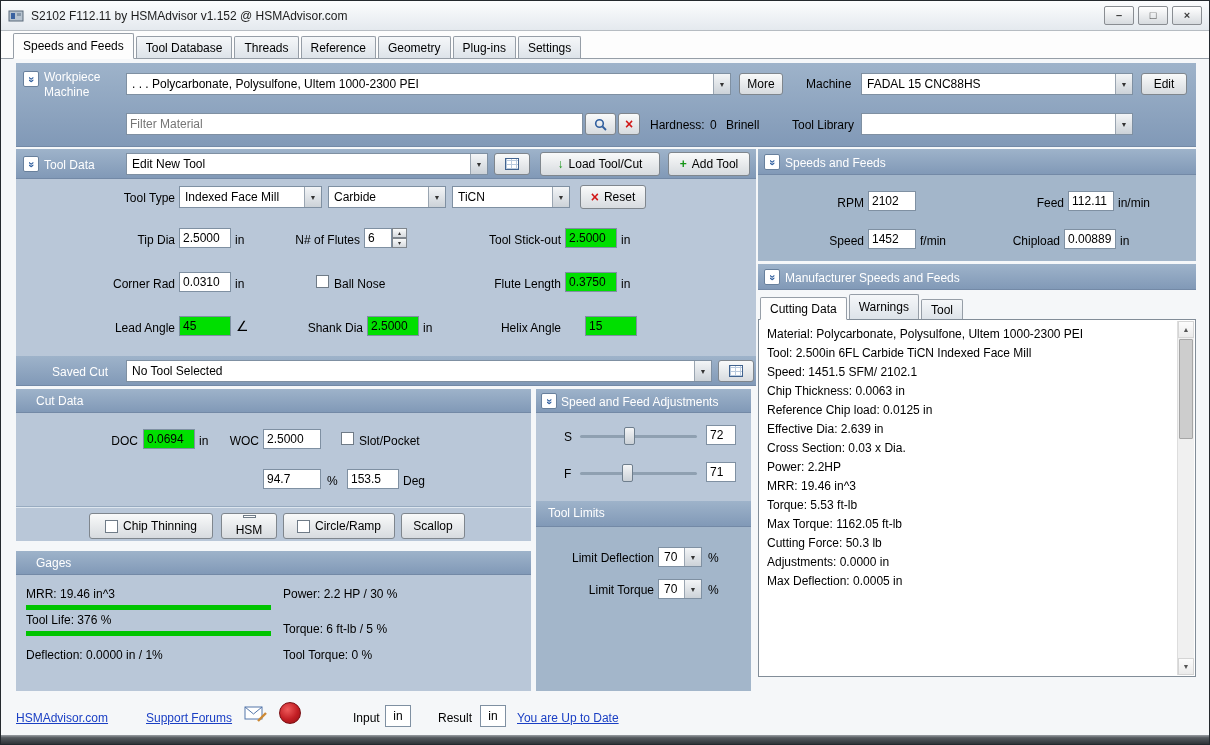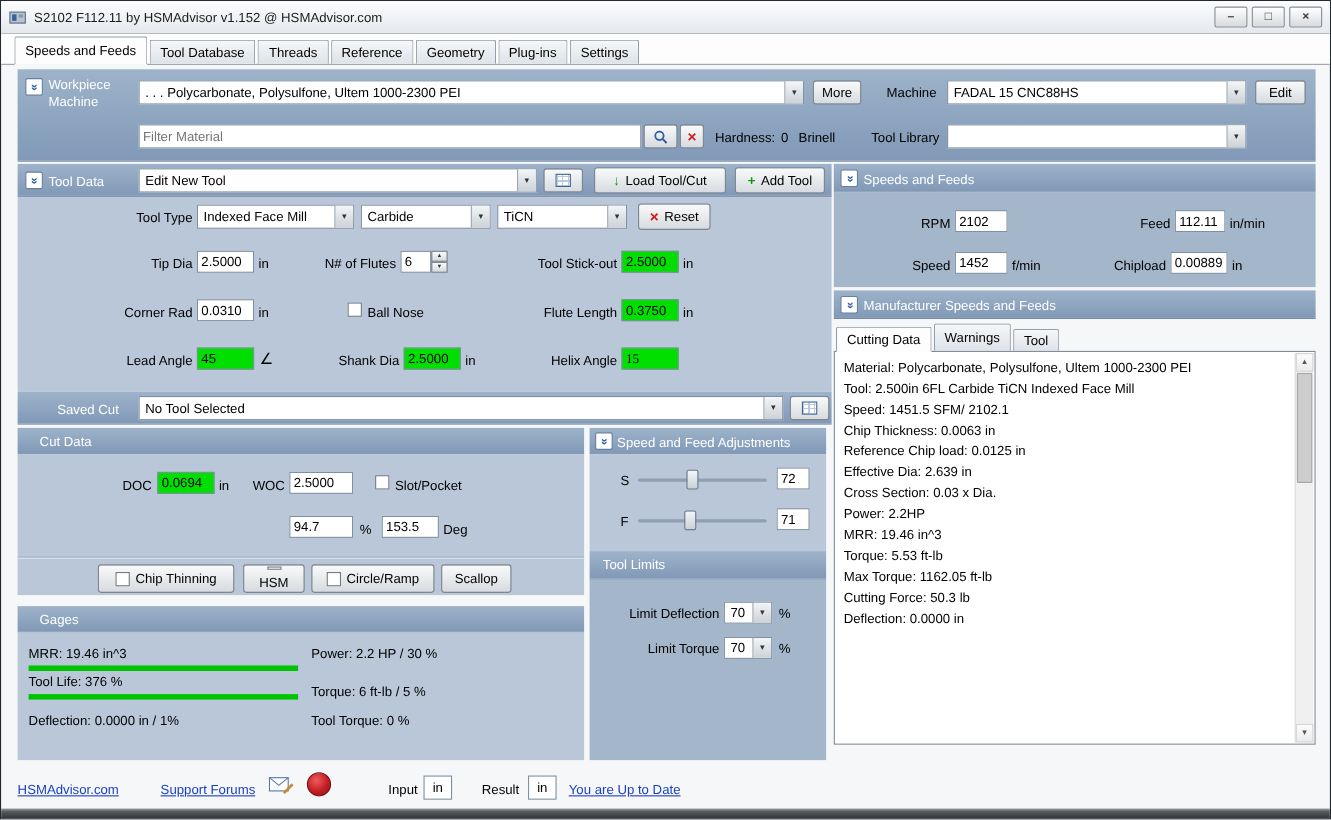--- a/index.html
+++ b/index.html
@@ -195,21 +195,21 @@
     <input class="abs tfield green" style="left: 549px; top: 123px; width: 52px;" value="0.3750">
     <span class="abs lbl" style="left:605px;top:128px;">in</span>
 
     <span class="abs lbl ralign" style="left:83px;top:172px;width:76px;">Lead Angle</span>
     <input class="abs tfield green" style="left: 163px; top: 167px; width: 52px;" value="45">
     <span class="abs lbl" style="left:220px;top:169px;font-size:14px;">∠</span>
     <span class="abs lbl ralign" style="left:271px;top:172px;width:76px;">Shank Dia</span>
     <input class="abs tfield green" style="left: 351px; top: 167px; width: 52px;" value="2.5000">
     <span class="abs lbl" style="left:407px;top:172px;">in</span>
     <span class="abs lbl ralign" style="left:473px;top:172px;width:72px;">Helix Angle</span>
-    <input class="abs tfield green" style="left: 549px; top: 167px; width: 52px; font-family: Liberation Serif, serif;" value="15">
+    <input class="abs tfield green" style="left: 569px; top: 167px; width: 52px;" value="15">
   </div>
 
   <div class="abs hdrblue" style="left:15px;top:355px;width:740px;height:30px;">
     <span class="abs lbl white" style="left:36px;top:9px;">Saved Cut</span>
     <div class="abs combo" style="left:110px;top:4px;width:586px;">
       <div class="cval">No Tool Selected</div>
       <div class="carr">▼</div>
     </div>
     <button class="abs btn" style="left:702px;top:4px;width:36px;height:22px;">
         <span class="gridico"></span>
@@ -342,21 +342,22 @@
       <div class="mline">Speed: 1451.5 SFM/ 2102.1</div>
       <div class="mline">Chip Thickness: 0.0063 in</div>
       <div class="mline">Reference Chip load: 0.0125 in</div>
       <div class="mline">Effective Dia: 2.639 in</div>
       <div class="mline">Cross Section: 0.03 x Dia.</div>
       <div class="mline">Power: 2.2HP</div>
       <div class="mline">MRR: 19.46 in^3</div>
       <div class="mline">Torque: 5.53 ft-lb</div>
       <div class="mline">Max Torque: 1162.05 ft-lb</div>
       <div class="mline">Cutting Force: 50.3 lb</div>
-      <div class="mline">Deflection: 0.0000 in</div>
+      <div class="mline">Adjustments: 0.0000 in</div>
+      <div class="mline">Max Deflection: 0.0005 in</div>
       <div class="sbar">
         <div class="sarrow">▲</div>
         <div class="sthumb"></div>
         <div class="sarrow" style="position:absolute;bottom:0;left:0;right:0;">▼</div>
       </div>
     </div>
   </div>
 
   <div class="abs" style="left:0;top:698px;width:100%;height:36px;">
     <a class="abs link" style="left:15px;top:12px;">HSMAdvisor.com</a>

